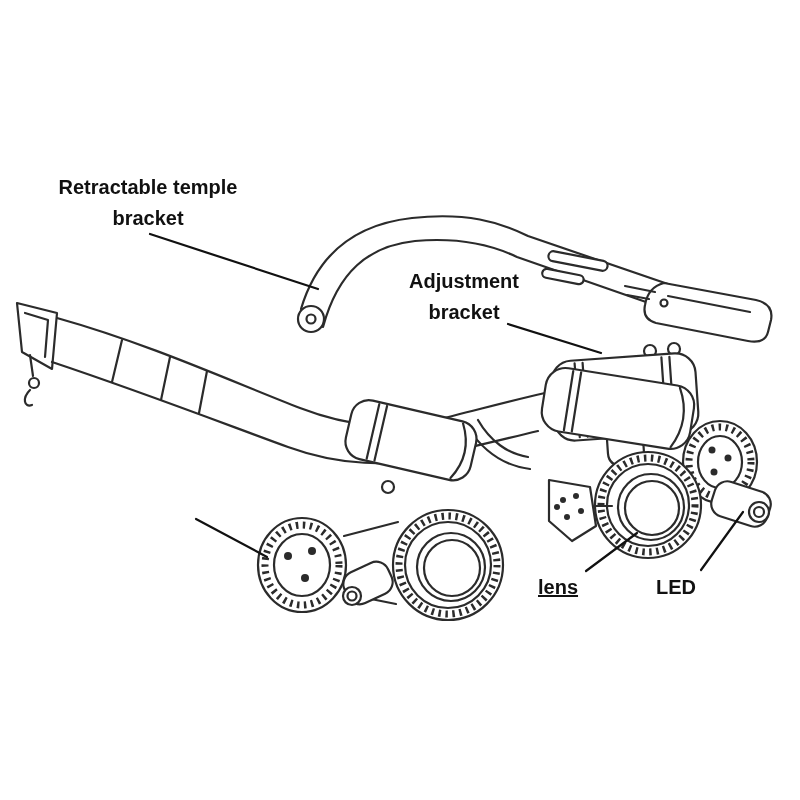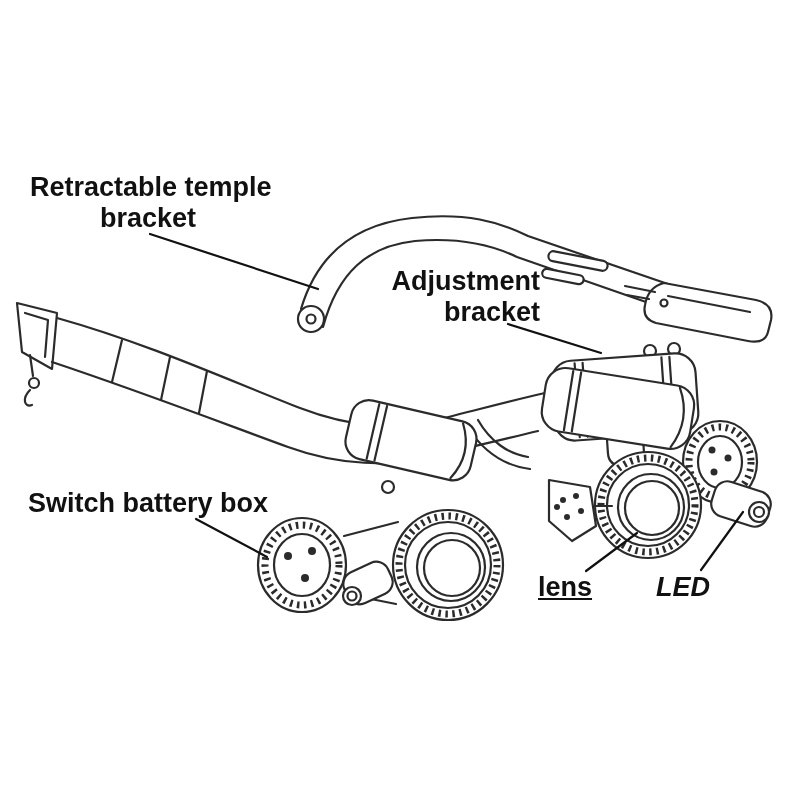--- a/index.html
+++ b/index.html
@@ -20,21 +20,21 @@
   .ln{stroke:var(--line);fill:none;stroke-width:2.2;stroke-linecap:round;stroke-linejoin:round;}
   
   .shape{stroke:var(--line);fill:var(--background);stroke-width:2.2;stroke-linejoin:round;}
   
   .knurl{stroke:var(--line);fill:none;stroke-width:7;stroke-dasharray:2.5 4.5;}
   .dot{fill:var(--line);stroke:none;}
   .leader{stroke:var(--text);stroke-width:2.2;stroke-linecap:round;}
   .label{
     position:absolute;
     color:var(--text);
-    font-size:27px;
+    font-size:20px;
     font-weight:600;
     line-height:31px;
     white-space:nowrap;
   }
   .label .line{display:block;}
   .center{text-align:center;}
 </style>
 </head>
 <body>
 
@@ -165,30 +165,27 @@
       <line class="leader" x1="586" y1="571" x2="637" y2="533"></line>
       <line class="leader" x1="701" y1="570" x2="743" y2="512"></line>
     </g>
   </svg>
 
   <div class="label center" style="left:30px;top:172px;width:236px;">
     <span class="line">Retractable temple</span>
     <span class="line">bracket</span>
   </div>
 
-  <div class="label center" style="left:388px;top:266px;width:152px;text-align:right;">
+  <div class="label center" style="left:388px;top:266px;width:152px;">
     <span class="line">Adjustment</span>
     <span class="line">bracket</span>
   </div>
 
-  <div class="label" style="left:28px;top:488px;">
-    <span>Switch battery box</span>
-  </div>
 
   <div class="label" style="left:538px;top:572px;text-decoration:underline;">
     <span>lens</span>
   </div>
 
-  <div class="label" style="left:656px;top:572px;font-style:italic;">
+  <div class="label" style="left:656px;top:572px;">
     <span>LED</span>
   </div>
 
 </div>
 
 </body></html>

